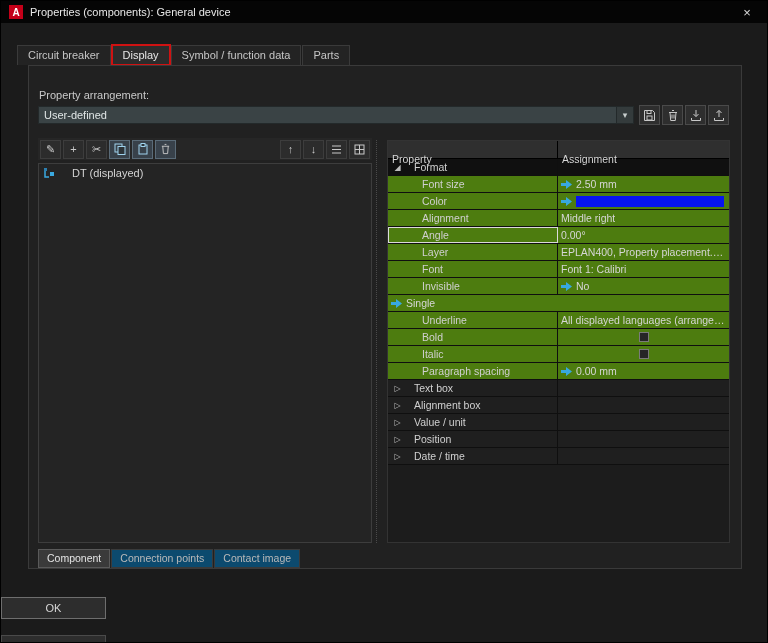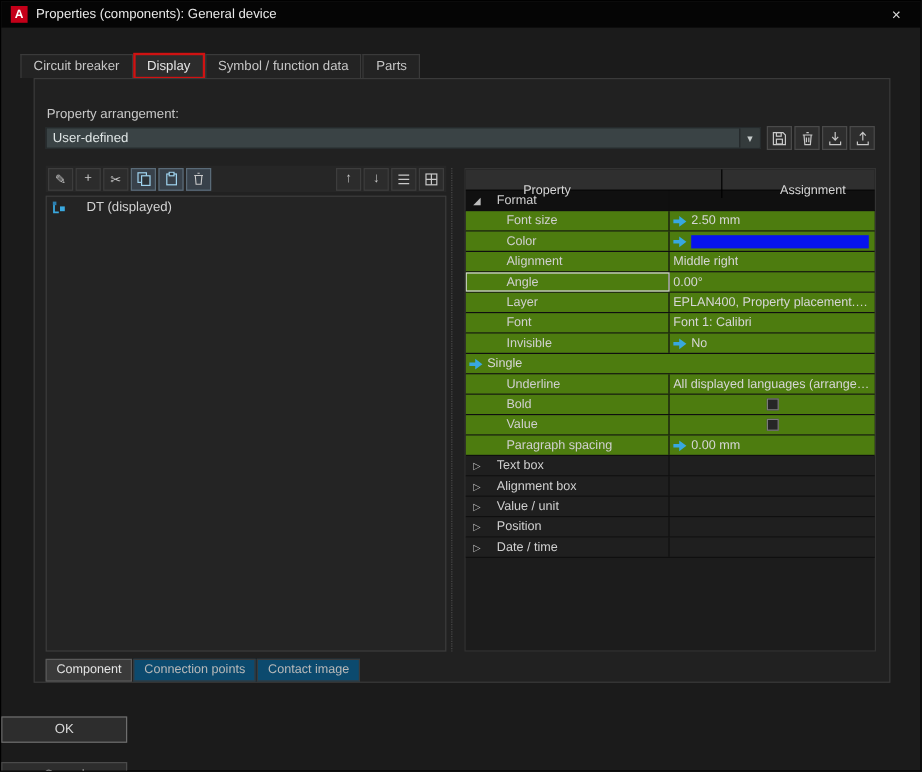--- a/index.html
+++ b/index.html
@@ -48,21 +48,21 @@
   .tree-panel { position:absolute; left:9px; top:97px; width:334px; height:380px;
     background:#242424; border:1px solid #3d3d3d; box-sizing:border-box; overflow:hidden; }
   .tree-item { display:flex; align-items:center; gap:16px; padding:3px 4px; cursor:pointer; color:#d2d2d2; }
   
   .vsplit { position:absolute; left:347px; top:74px; width:8px; height:403px;
     border-left:1px dotted #4a4a4a; }
   
   .table-panel { position:absolute; left:358px; top:74px; width:343px; height:403px;
     background:#1c1c1c; border:1px solid #333; box-sizing:border-box; overflow:hidden; font-size:10.5px; }
   .thead { display:flex; height:17px; background:#2f2f2f; border-bottom:1px solid #000; }
-  .thead .hcell { padding:12px 4px; box-sizing:border-box; color:#d6d6d6;margin-left:44px; }
+  .thead .hcell { padding:12px 4px; box-sizing:border-box; color:#d6d6d6; }
   .thead .hcell.p { width:170px; border-right:1px solid #000; }
   .thead .hcell.a { flex:1; }
   .trow { display:flex; height:16px; border-bottom:1px solid #0f0f0f; background:#4d7c0f; cursor:pointer; }
   .trow.groupx { background:#101010; }
   .trow.groupc { background:#1f1f1f; }
   .cell { box-sizing:border-box; display:flex; align-items:center; overflow:hidden; white-space:nowrap; }
   .pcell { width:170px; border-right:1px solid #0f0f0f; padding-left:4px; gap:3px; }
   .acell { flex:1; padding:0 3px; gap:3px; position:relative; }
   .trow.selected .pcell { outline:1px solid #dadada; outline-offset:-1px; }
   .arrow { width:11px; font-size:8px; color:#bdbdbd; flex:0 0 11px; text-align:center; }
@@ -319,21 +319,21 @@
           <div class="trow">
             <div class="cell pcell">
               <span class="plabel indent">Bold</span>
             </div>
             <div class="cell acell">
               <span class="checkbox"></span>
             </div>
           </div>
           <div class="trow">
             <div class="cell pcell">
-              <span class="plabel indent">Value</span>
+              <span class="plabel indent">Italic</span>
             </div>
             <div class="cell acell">
               <span class="checkbox"></span>
             </div>
           </div>
           <div class="trow">
             <div class="cell pcell">
               <span class="plabel indent">Paragraph spacing</span>
             </div>
             <div class="cell acell">

